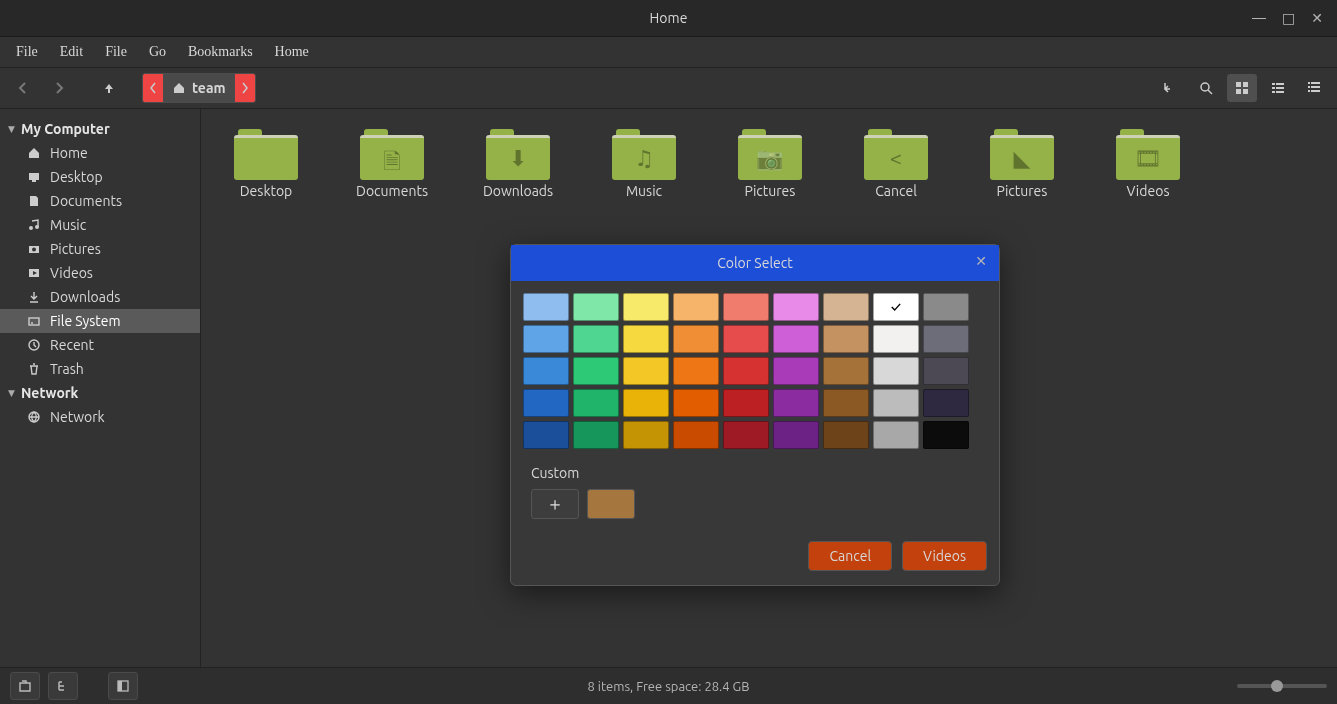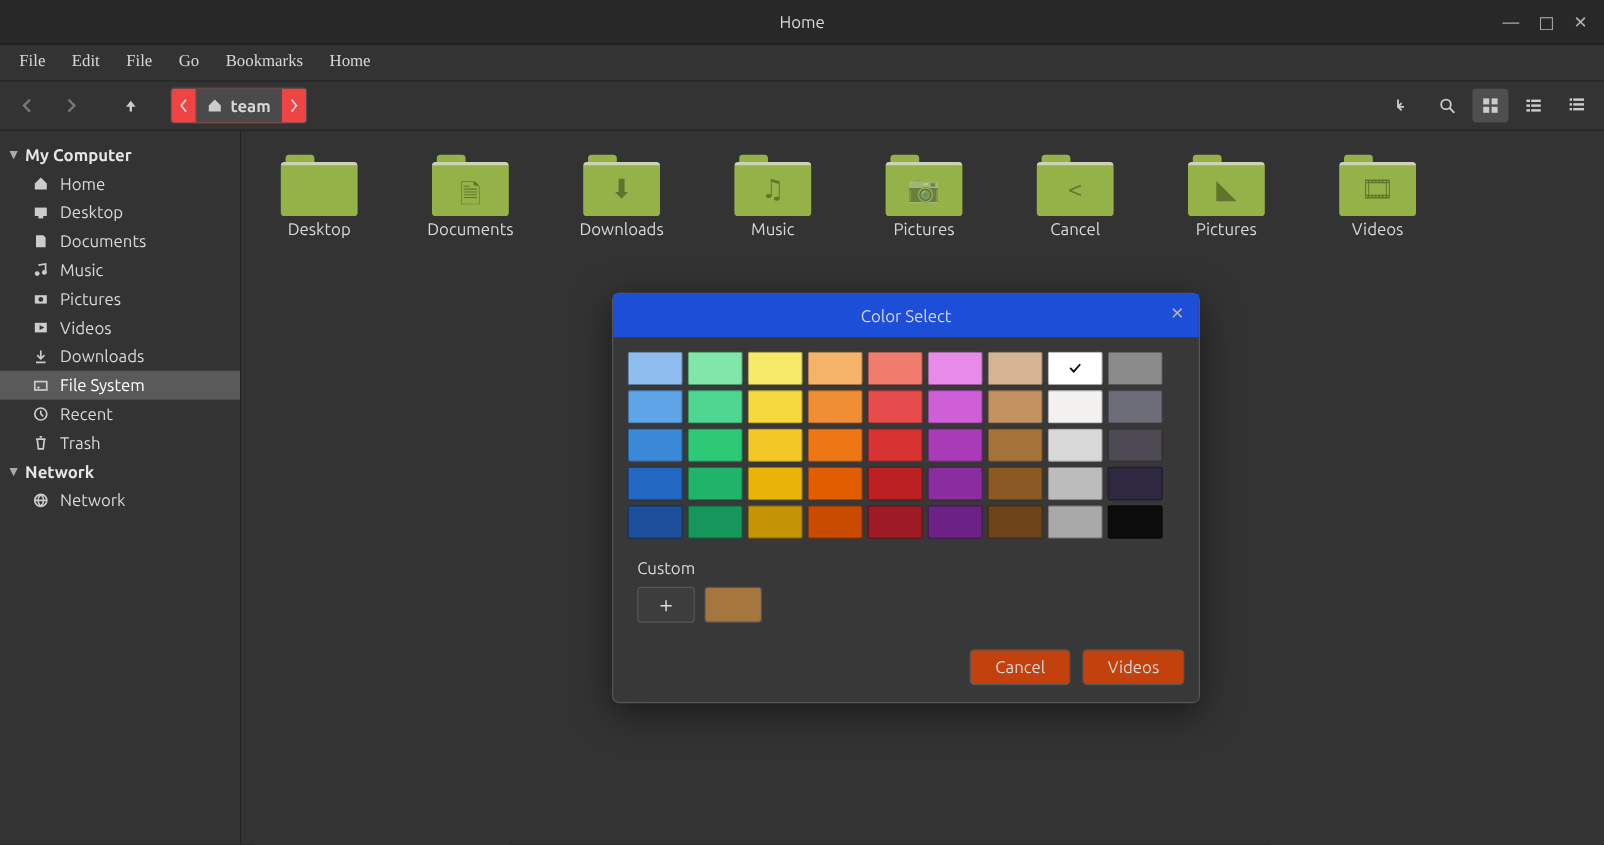--- a/index.html
+++ b/index.html
@@ -335,20 +335,47 @@
           <div class="filecell">
             <div class="folder-ic">
               <div class="glyph">🎞</div>
             </div>
             <div class="label">Videos</div>
           </div>
         </div>
     </div>
   </div>
 
+  <div class="statusbar">
+    <div class="sb-left">
+      <div class="sb-btn">
+          <svg width="14" height="14" viewBox="0 0 14 14">
+            <path d="M2 4 L12 4 L12 12 L2 12 Z M4 2 L8 2 L8 4" stroke="#bbb" stroke-width="1.4" fill="none"></path>
+          </svg>
+        </div>
+      <div class="sb-btn">
+          <svg width="14" height="14" viewBox="0 0 14 14">
+            <path d="M3 3 L6 3 M3 3 L3 11 M3 7 L8 7 M3 11 L8 11" stroke="#bbb" stroke-width="1.4" fill="none"></path>
+          </svg>
+        </div>
+      <div style="width:14px"></div>
+      <div class="sb-btn">
+          <svg width="14" height="14" viewBox="0 0 14 14">
+            <rect x="2" y="2" width="10" height="10" stroke="#bbb" stroke-width="1.3" fill="none"></rect>
+            <rect x="2" y="2" width="4" height="10" fill="#bbb"></rect>
+          </svg>
+        </div>
+    </div>
+    <div class="sb-center">8 items, Free space: 28.4 GB</div>
+    <div class="sb-right">
+      <div class="zoom">
+          <div class="knob"></div>
+        </div>
+    </div>
+  </div>
 
   <div class="dialog">
     <div class="dlg-title">
       <span>Color Select</span>
       <span class="x">✕</span>
     </div>
     <div class="swatches" id="swatches">
         <div class="swatch" style="background: rgb(143, 189, 240);"></div>
         <div class="swatch" style="background: rgb(127, 231, 168);"></div>
         <div class="swatch" style="background: rgb(247, 233, 106);"></div>

